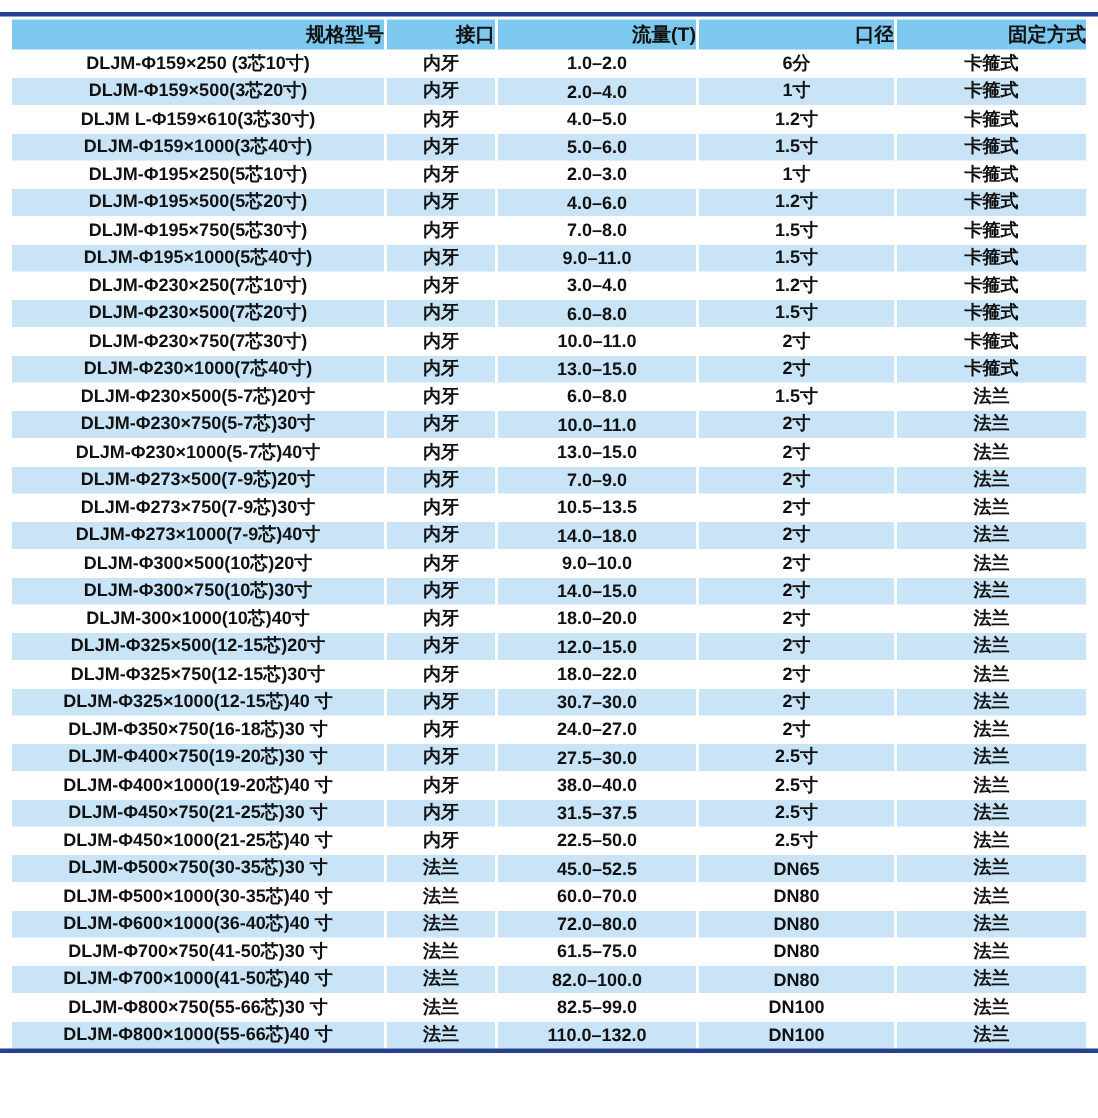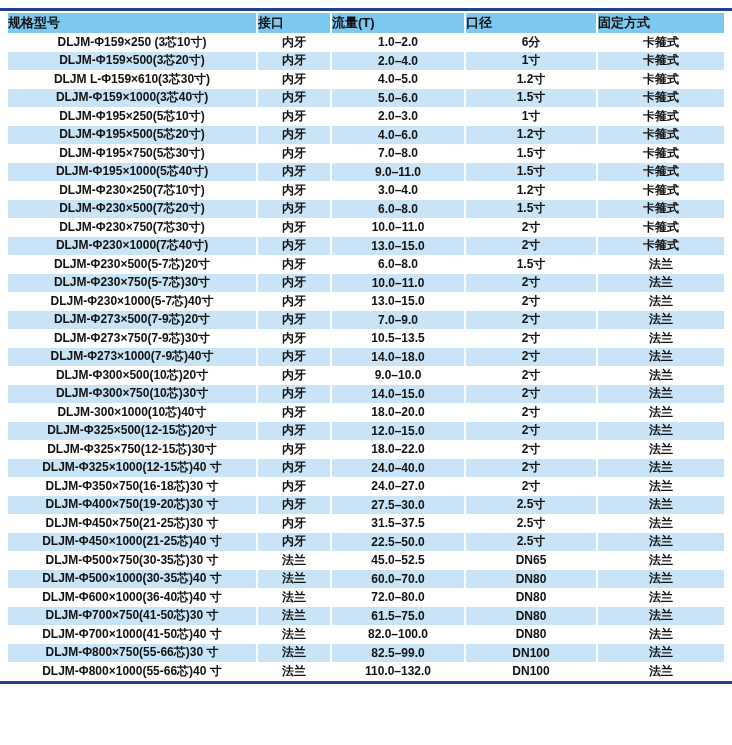--- a/index.html
+++ b/index.html
@@ -31,21 +31,21 @@
     border-collapse: collapse;
     table-layout: fixed;
     width: 716px;
     margin: 0 8px;
   }
   table.spec th {
     background: var(--header-bg, #7dc8ee);
     height: 20px;
     font-size: 13px;
     font-weight: bold;
-    text-align: left;
+    text-align: right;
     padding: 0;
     color: #111111;
   }
   table.spec td {
     height: 18.5px;
     font-size: 12px;
     font-weight: bold;
     text-align: center;
     vertical-align: middle;
     padding: 0;
@@ -243,35 +243,42 @@
         <tr>
           <td>DLJM-Φ325×750(12-15芯)30寸</td>
           <td>内牙</td>
           <td>18.0–22.0</td>
           <td>2寸</td>
           <td>法兰</td>
         </tr>
         <tr>
           <td>DLJM-Φ325×1000(12-15芯)40 寸</td>
           <td>内牙</td>
-          <td>24.0–40.0</td>
+          <td>30.7–30.0</td>
           <td>2寸</td>
           <td>法兰</td>
         </tr>
         <tr>
           <td>DLJM-Φ350×750(16-18芯)30 寸</td>
           <td>内牙</td>
           <td>24.0–27.0</td>
           <td>2寸</td>
           <td>法兰</td>
         </tr>
         <tr>
           <td>DLJM-Φ400×750(19-20芯)30 寸</td>
           <td>内牙</td>
           <td>27.5–30.0</td>
+          <td>2.5寸</td>
+          <td>法兰</td>
+        </tr>
+        <tr>
+          <td>DLJM-Φ400×1000(19-20芯)40 寸</td>
+          <td>内牙</td>
+          <td>38.0–40.0</td>
           <td>2.5寸</td>
           <td>法兰</td>
         </tr>
         <tr>
           <td>DLJM-Φ450×750(21-25芯)30 寸</td>
           <td>内牙</td>
           <td>31.5–37.5</td>
           <td>2.5寸</td>
           <td>法兰</td>
         </tr>

